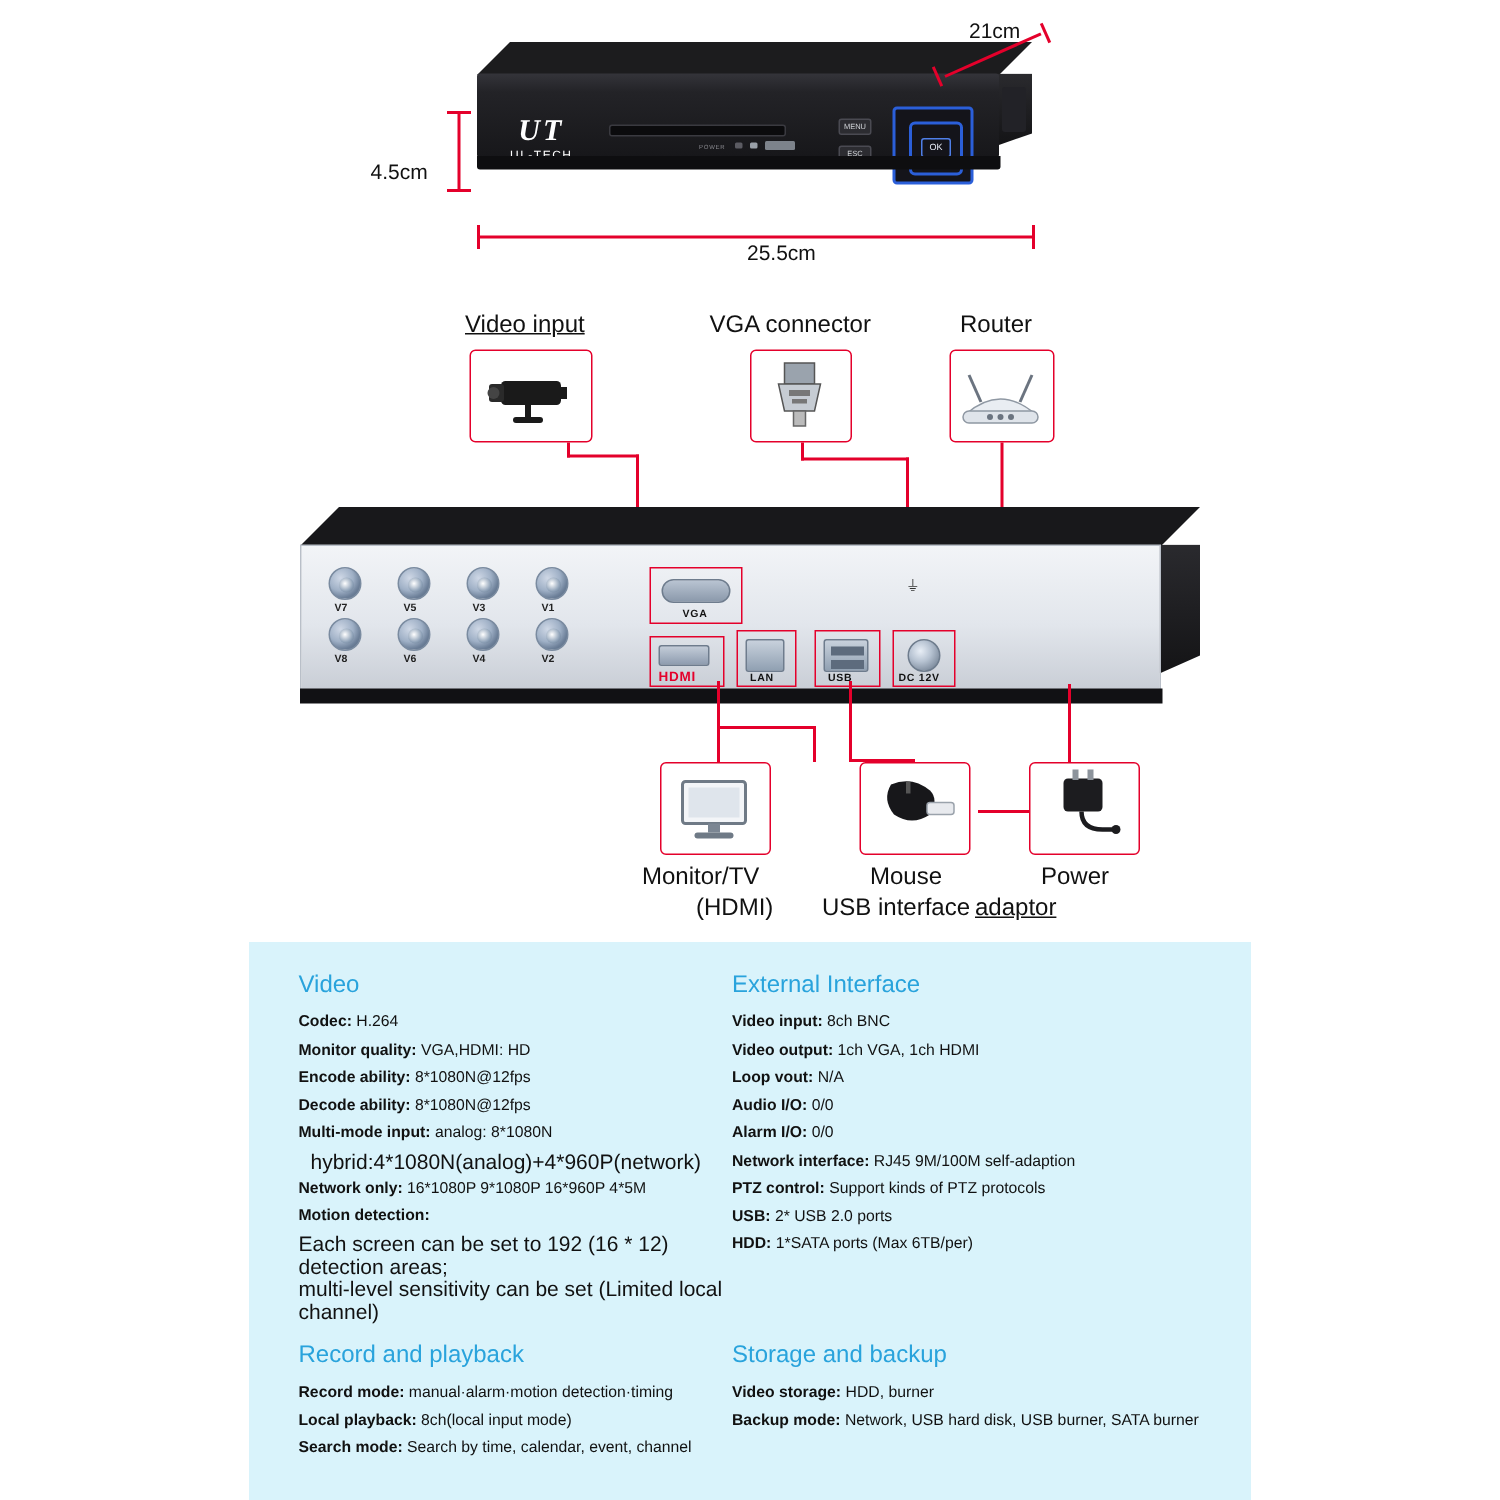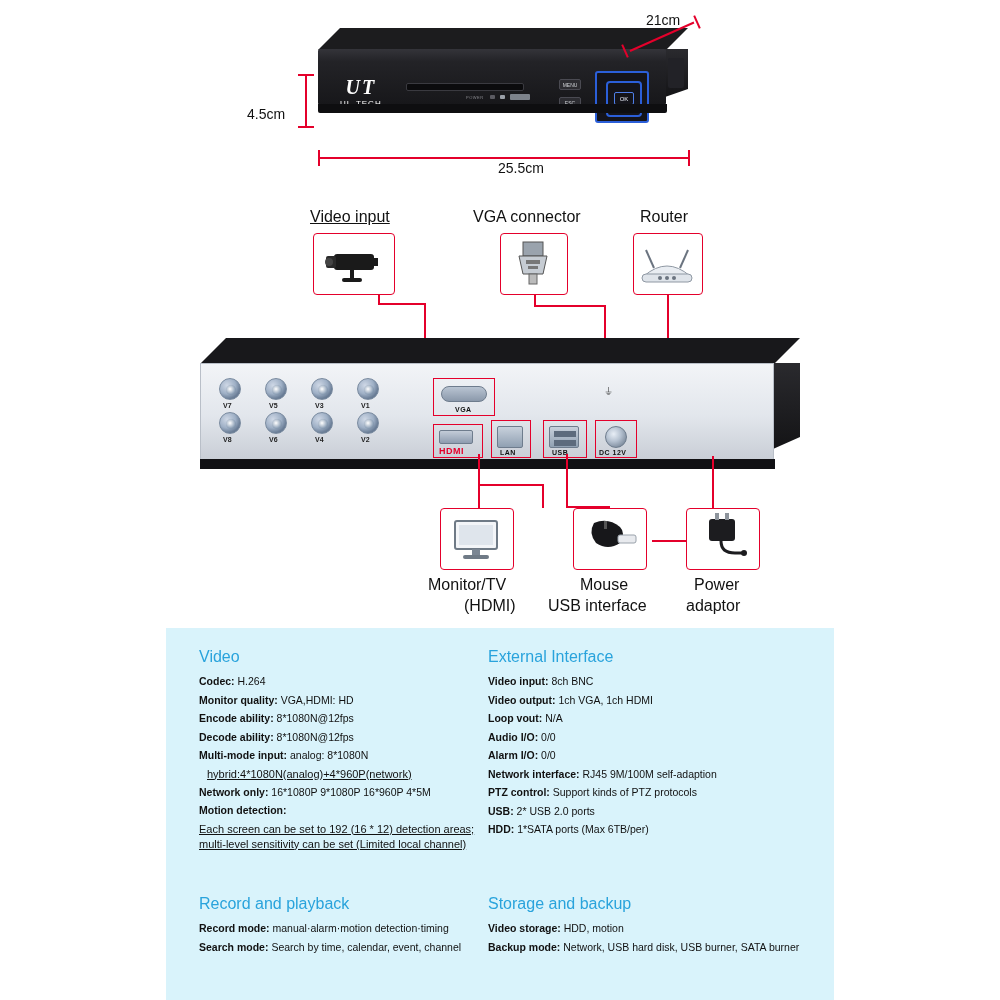--- a/index.html
+++ b/index.html
@@ -155,21 +155,21 @@
   
   .spec {
     position:absolute; left:166px; top:628px; width:668px; height:372px;
     background:#d9f3fb;
   }
   .spec .col { position:absolute; }
   .sec-title { color:#29a3dc; font-size:16px; margin:0 0 8px 0; }
   .row { font-size:10.5px; line-height:15px; color:#111; margin-bottom:3.5px; }
   .row b { font-weight:bold; }
   .row .v { font-weight:normal; }
-  .plain { font-size:11px; line-height:15px; color:#111;text-decoration:underline; }
+  .plain { font-size:14px; line-height:15px; color:#111; }
 </style>
 </head>
 <body>
 
 <div class="stage">
 
   <div class="front-unit">
     <div class="fu-top"></div>
     <div class="fu-right"></div>
     <div class="fu-face">
@@ -342,21 +342,21 @@
   <div class="icon-box" style="left:686px; top:508px; width:74px; height:62px;">
     <svg width="70" height="58" viewBox="0 0 70 58">
       <rect x="22" y="10" width="26" height="22" rx="3" fill="#1c1c1f"></rect>
       <rect x="28" y="4" width="4" height="7" fill="#8d949c"></rect>
       <rect x="38" y="4" width="4" height="7" fill="#8d949c"></rect>
       <path d="M34 32 Q34 44 48 44 L56 44" stroke="#1c1c1f" stroke-width="3" fill="none"></path>
       <circle cx="57" cy="44" r="3" fill="#1c1c1f"></circle>
     </svg>
   </div>
   <div class="callout-label" style="left:694px; top:576px;">Power</div>
-  <div class="callout-label" style="left:686px; top:597px;">adaptor</div>
+  <div class="callout-label" style="left:650px; top:597px;text-decoration:underline;">adaptor</div>
 
   <div class="spec">
 
     <div class="col" style="left:33px; top:20px; width:290px;">
       <div class="sec-title">Video</div>
       <div class="row"><b>Codec:</b> <span class="v">H.264</span></div>
       <div class="row"><b>Monitor quality:</b> <span class="v">VGA,HDMI: HD</span></div>
       <div class="row"><b>Encode ability:</b> <span class="v">8*1080N@12fps</span></div>
       <div class="row"><b>Decode ability:</b> <span class="v">8*1080N@12fps</span></div>
       <div class="row"><b>Multi-mode input:</b> <span class="v">analog: 8*1080N</span></div>
@@ -377,23 +377,24 @@
       <div class="row"><b>Network interface:</b> <span class="v">RJ45 9M/100M self-adaption</span></div>
       <div class="row"><b>PTZ control:</b> <span class="v">Support kinds of PTZ protocols</span></div>
       <div class="row"><b>USB:</b> <span class="v">2* USB 2.0 ports</span></div>
       <div class="row"><b>HDD:</b> <span class="v">1*SATA ports (Max 6TB/per)</span></div>
     </div>
 
 
     <div class="col" style="left:33px; top:267px; width:300px;">
       <div class="sec-title">Record and playback</div>
       <div class="row"><b>Record mode:</b> <span class="v">manual·alarm·motion detection·timing</span></div>
+      <div class="row"><b>Local playback:</b> <span class="v">8ch(local input mode)</span></div>
       <div class="row"><b>Search mode:</b> <span class="v">Search by time, calendar, event, channel</span></div>
     </div>
 
     <div class="col" style="left:322px; top:267px; width:330px;">
       <div class="sec-title">Storage and backup</div>
-      <div class="row"><b>Video storage:</b> <span class="v">HDD, motion</span></div>
+      <div class="row"><b>Video storage:</b> <span class="v">HDD, burner</span></div>
       <div class="row"><b>Backup mode:</b> <span class="v">Network, USB hard disk, USB burner, SATA burner</span></div>
     </div>
 
   </div>
 </div>
 
 </body></html>

